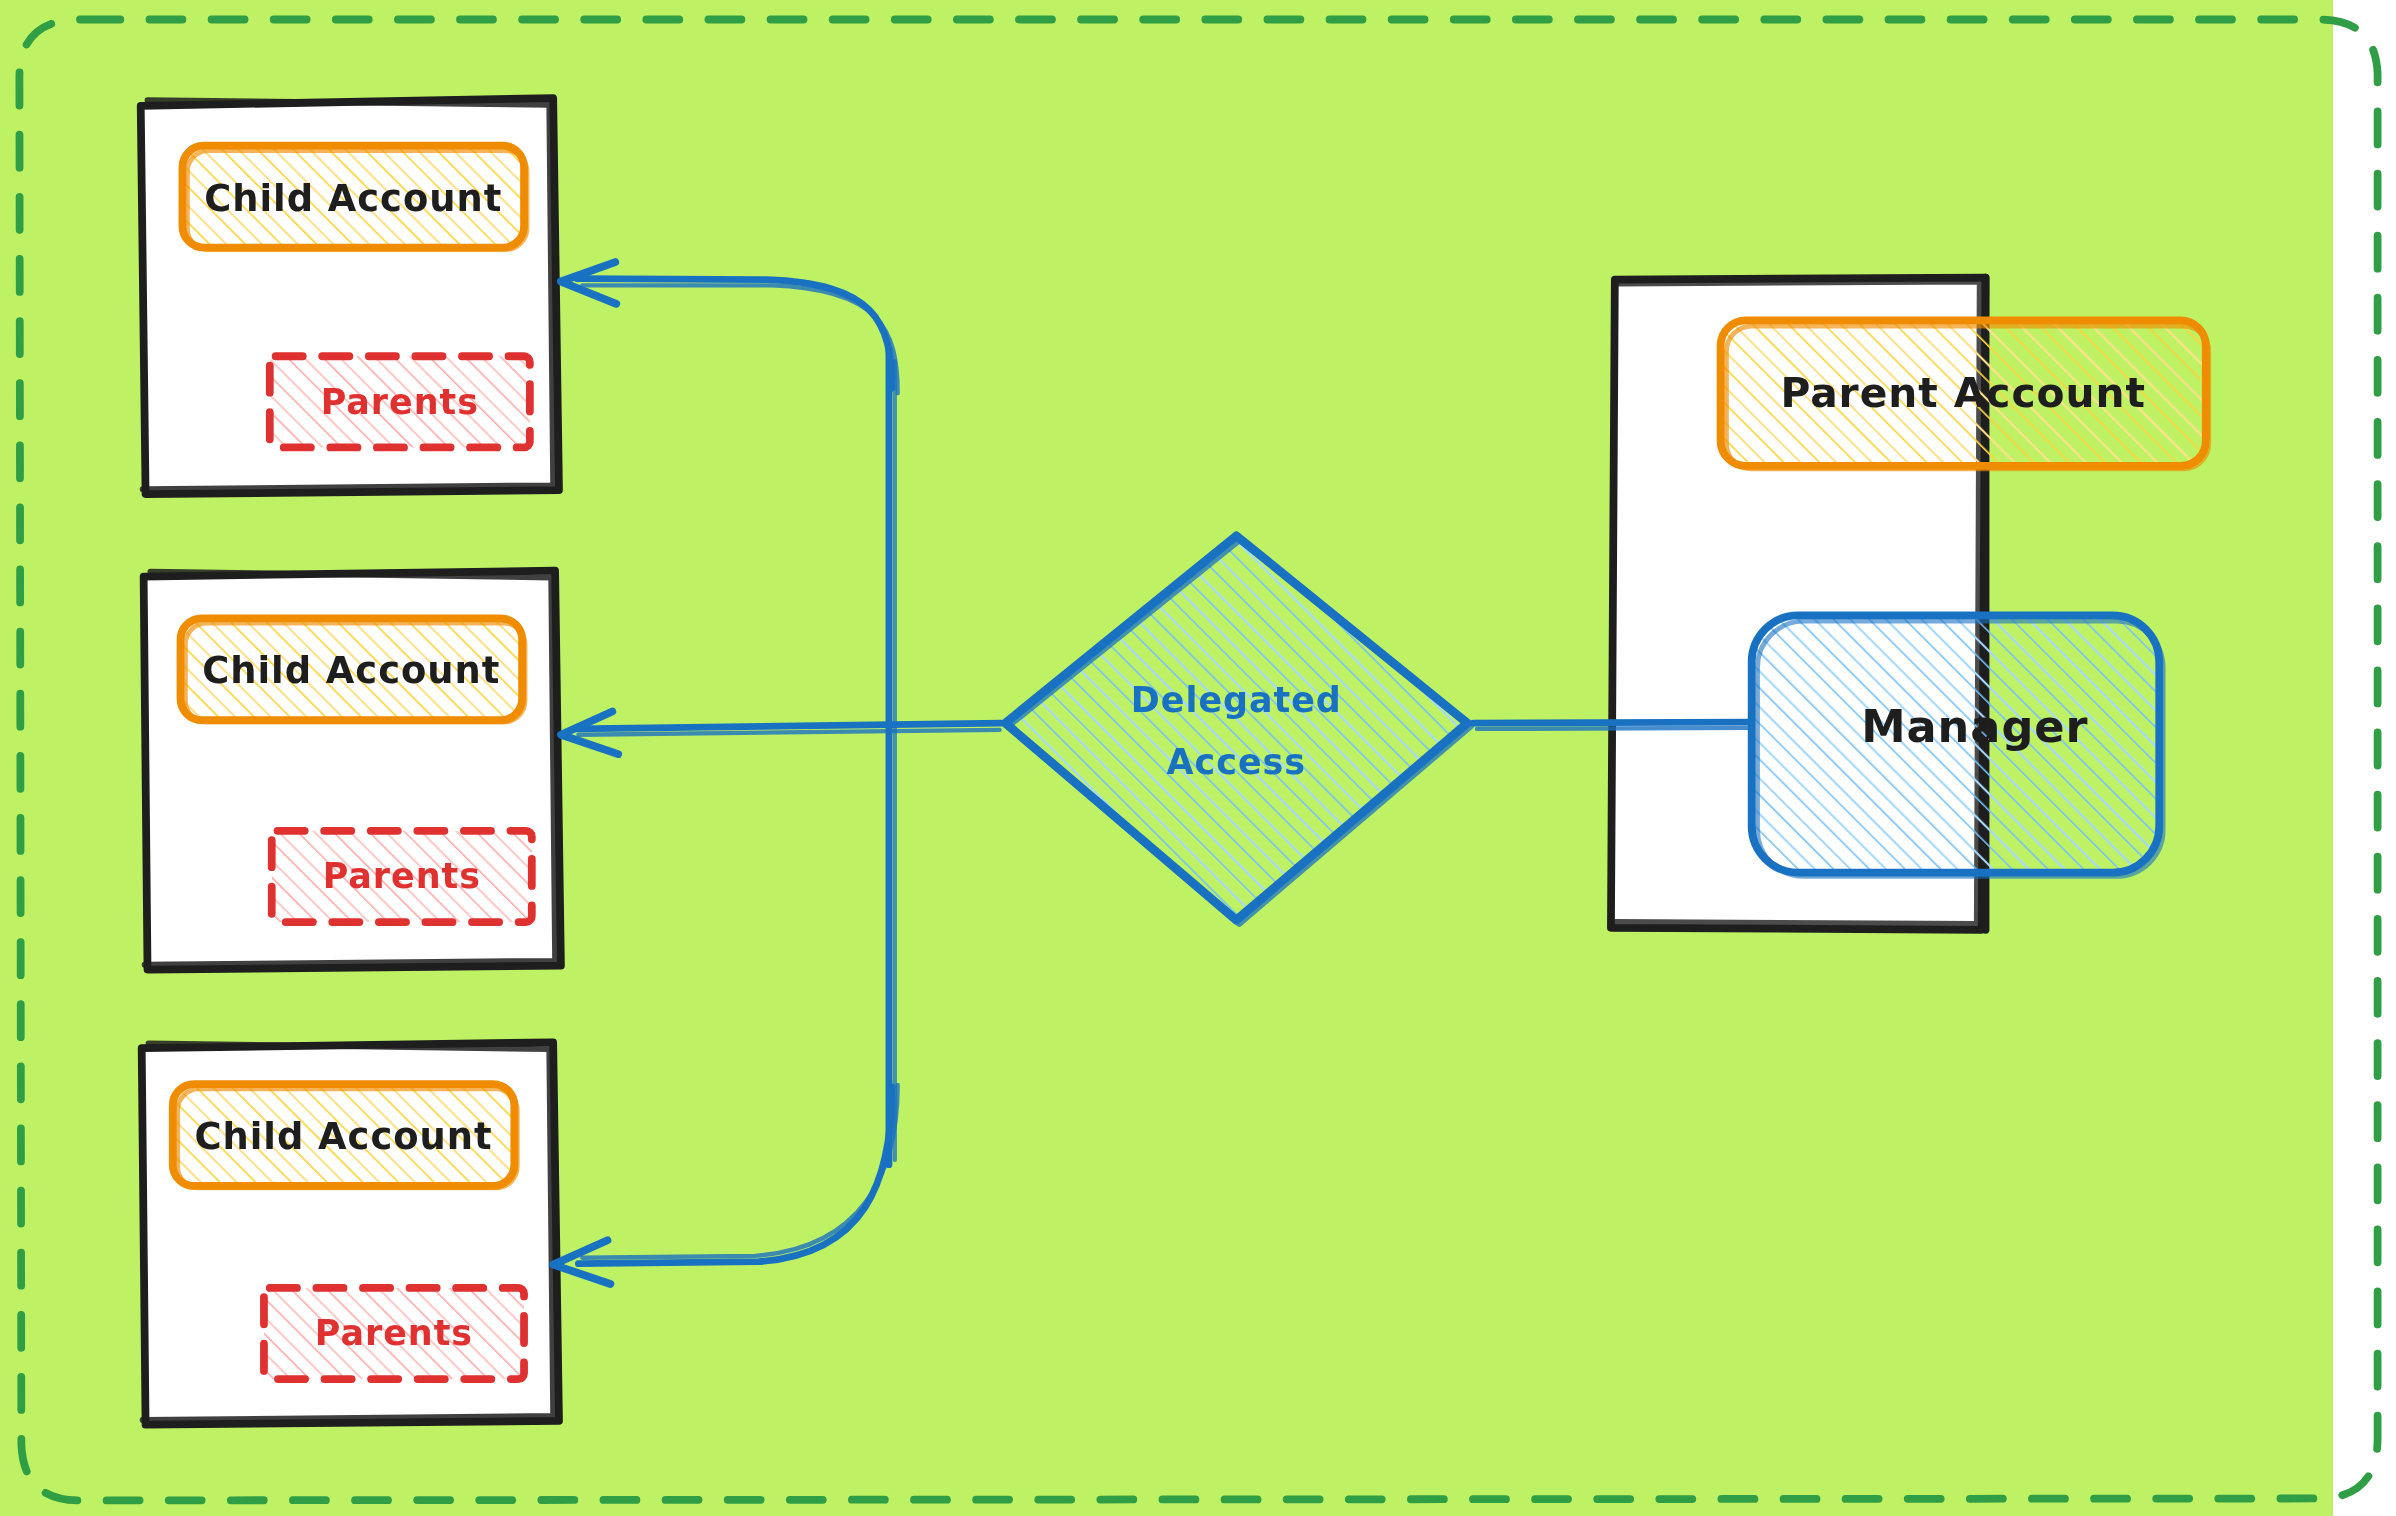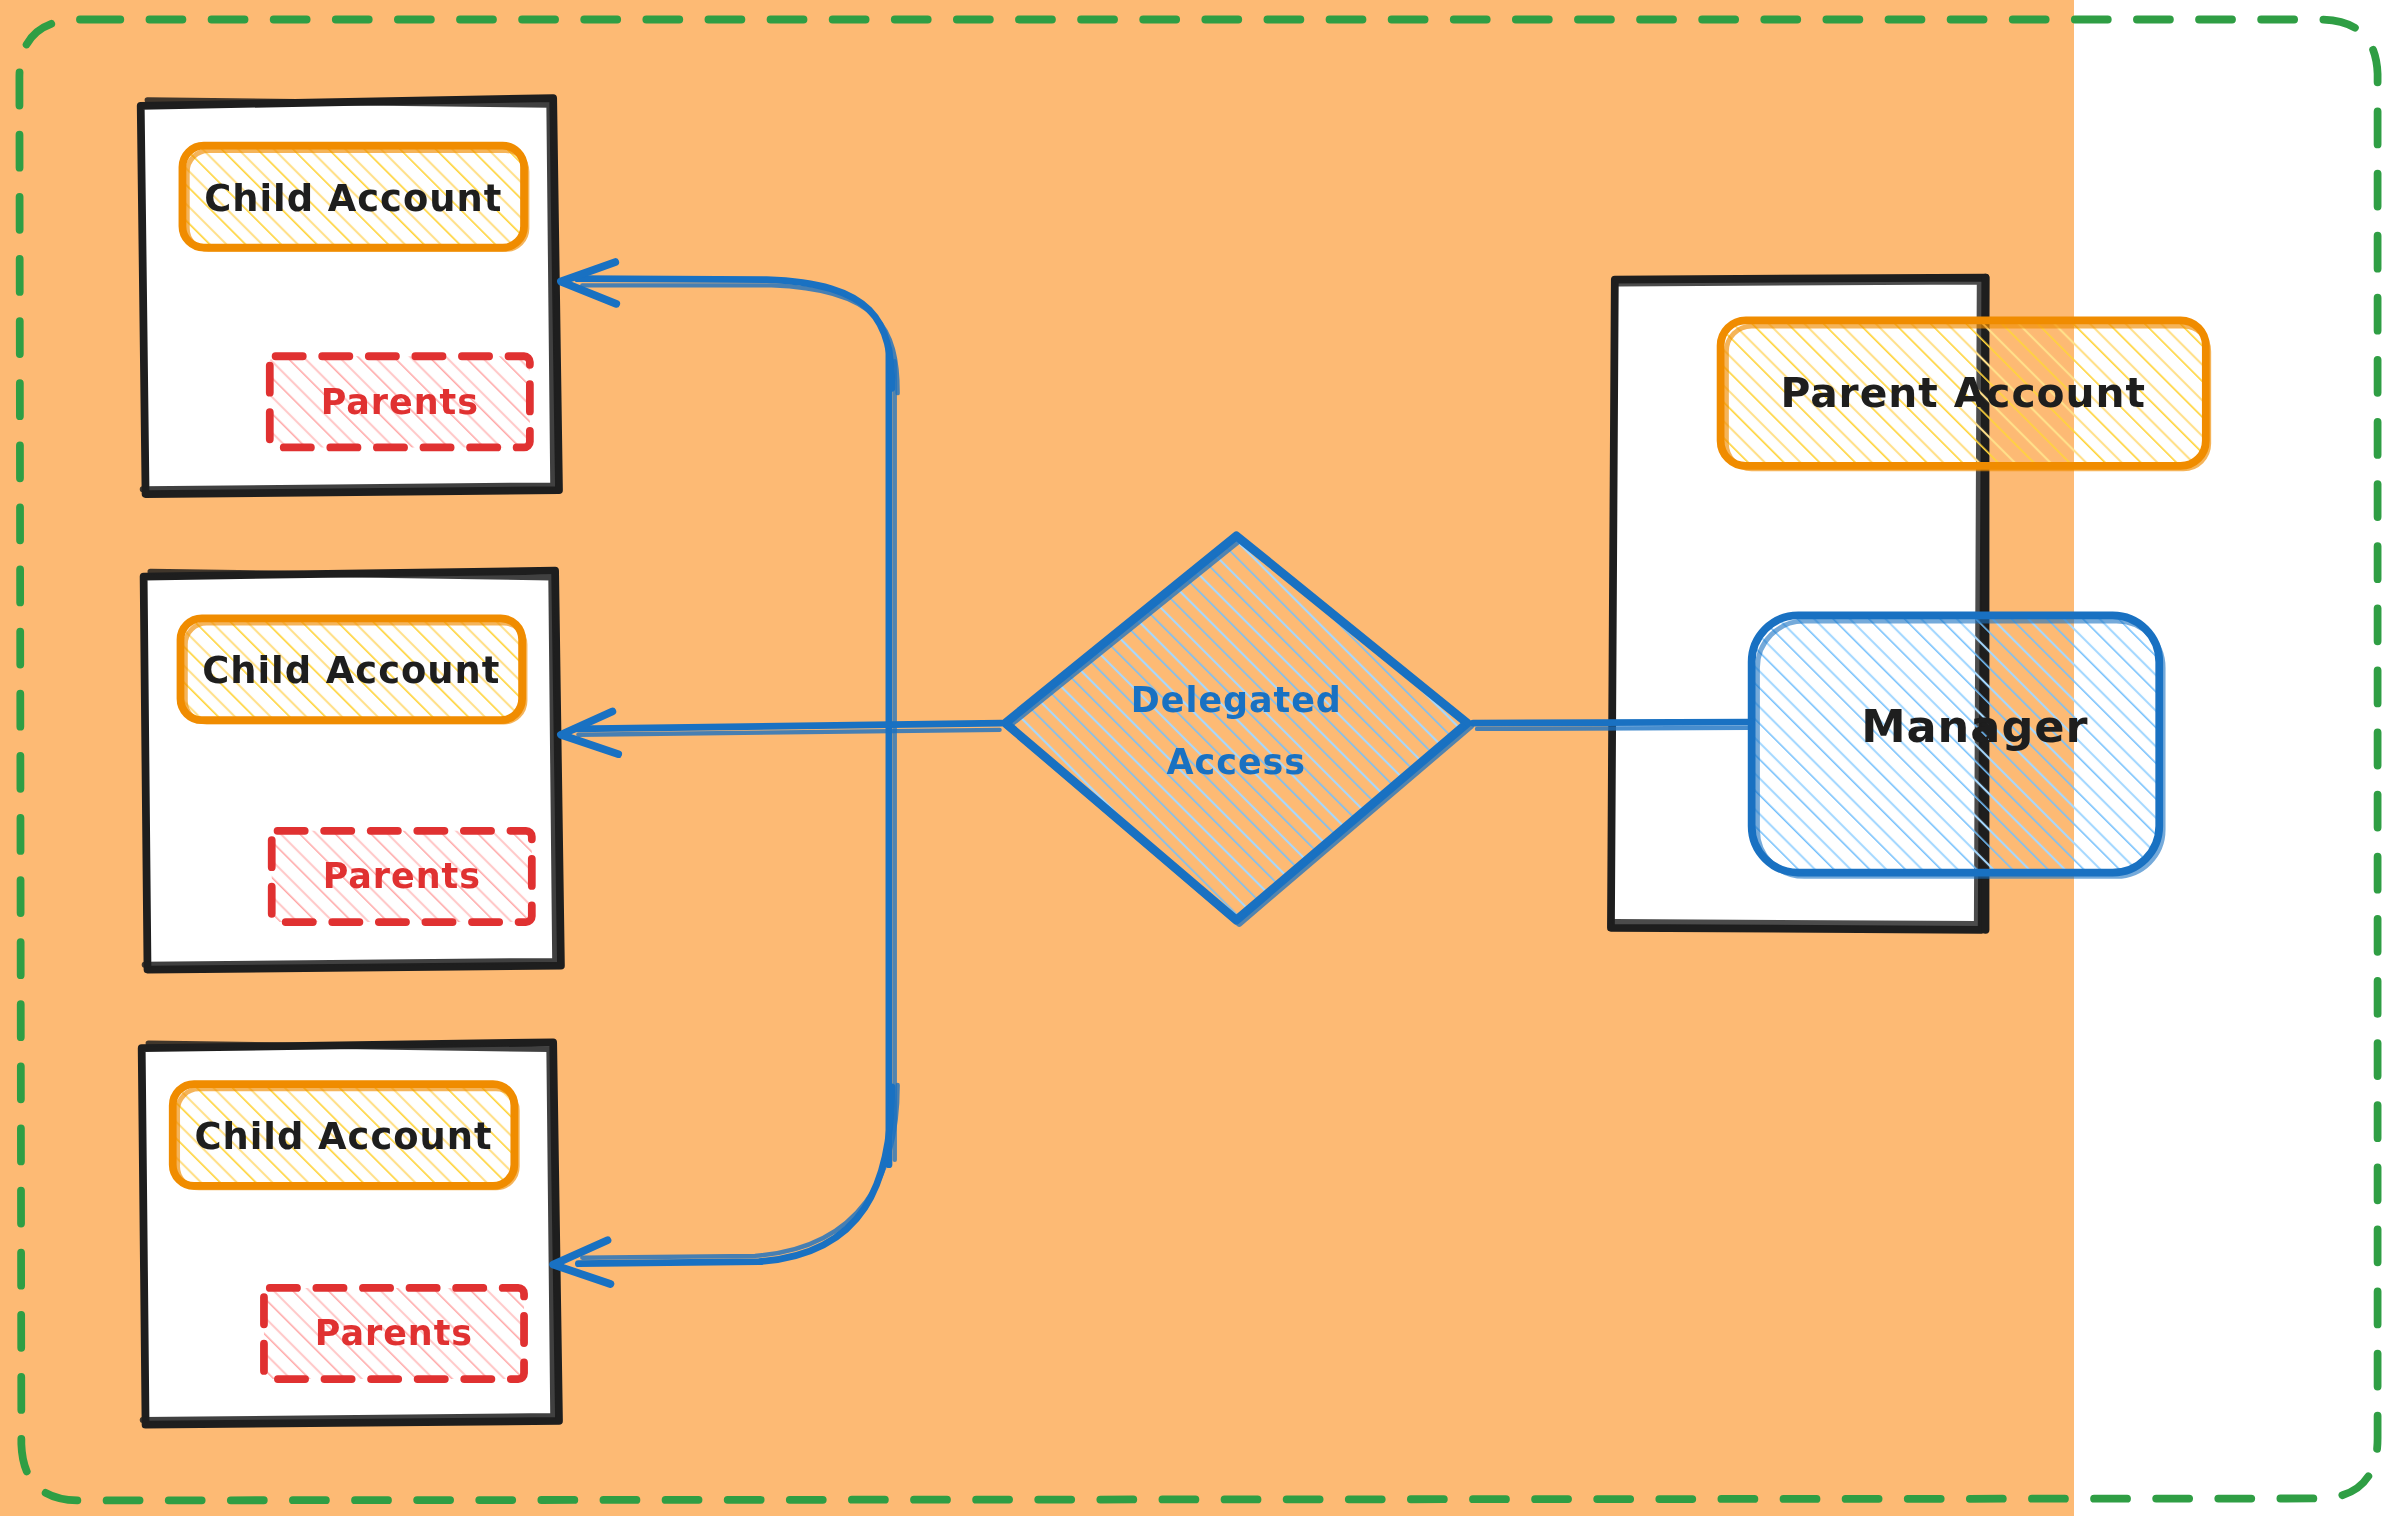--- a/index.html
+++ b/index.html
@@ -9,23 +9,23 @@
     background: #ffffff;
   }
   body {
     width: 2397px;
     height: 1517px;
     overflow: hidden;
     font-family: "DejaVu Sans", sans-serif;
   }
   #diagram-root {
     position: relative;
-    width: 2074px;
+    width: 2333px;
     height: 1517px;
-    background: #fdba74;
+    background: #bef264;
   }
   svg#scene {
     display: block;
     width: 2397px;
     height: 1517px;
   }
   .sk-label {
     font-family: "DejaVu Sans", sans-serif;
     font-weight: 700;
     dominant-baseline: middle;

